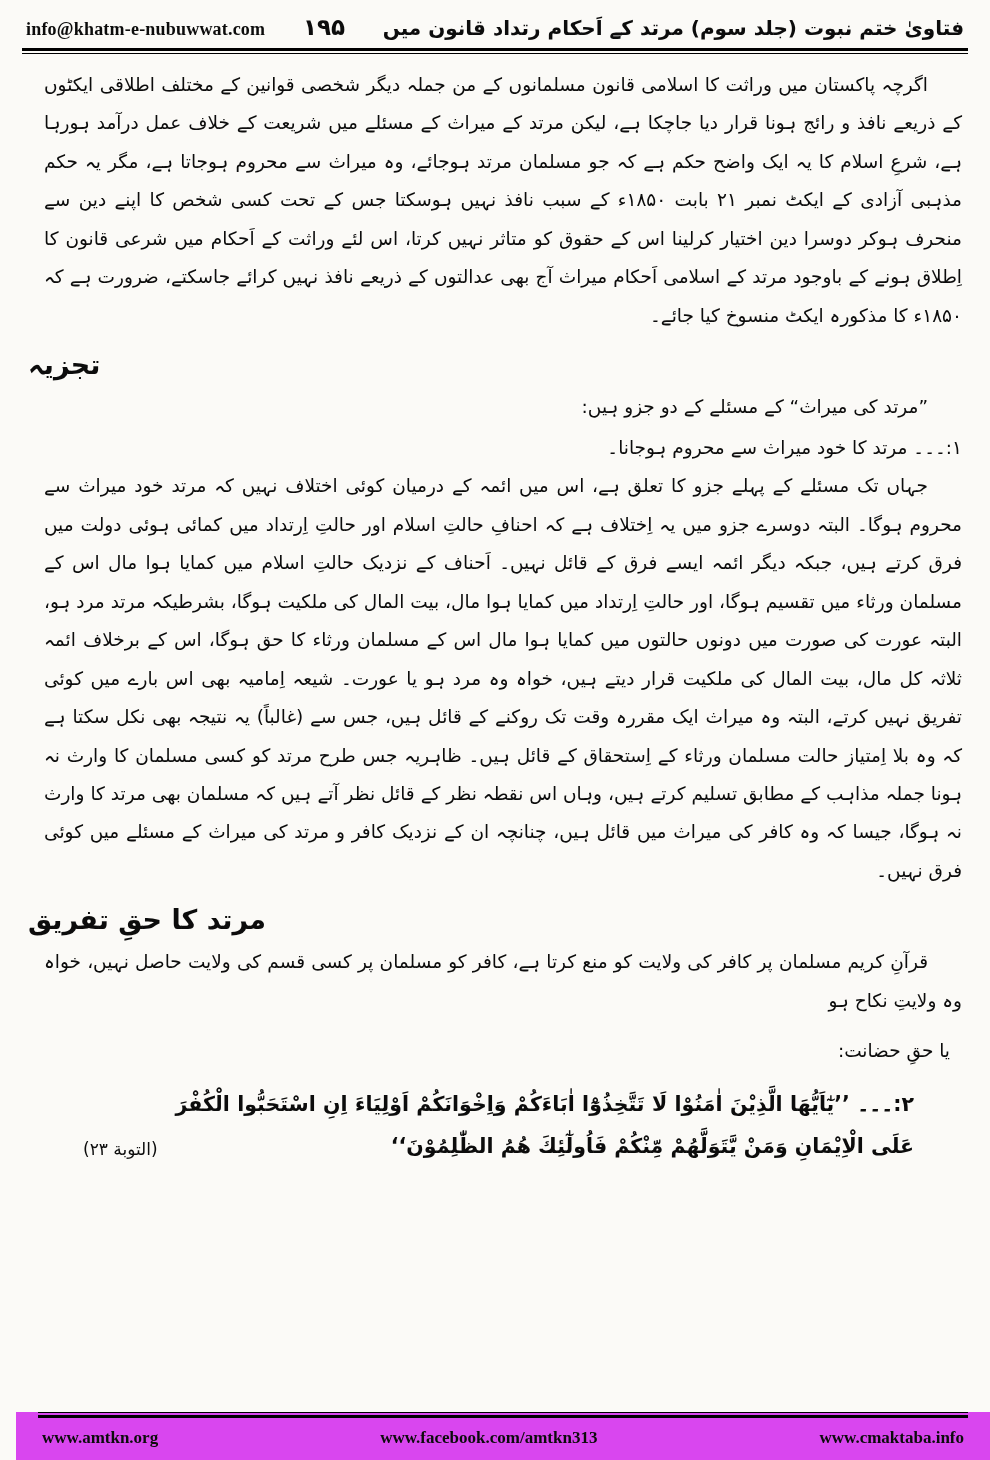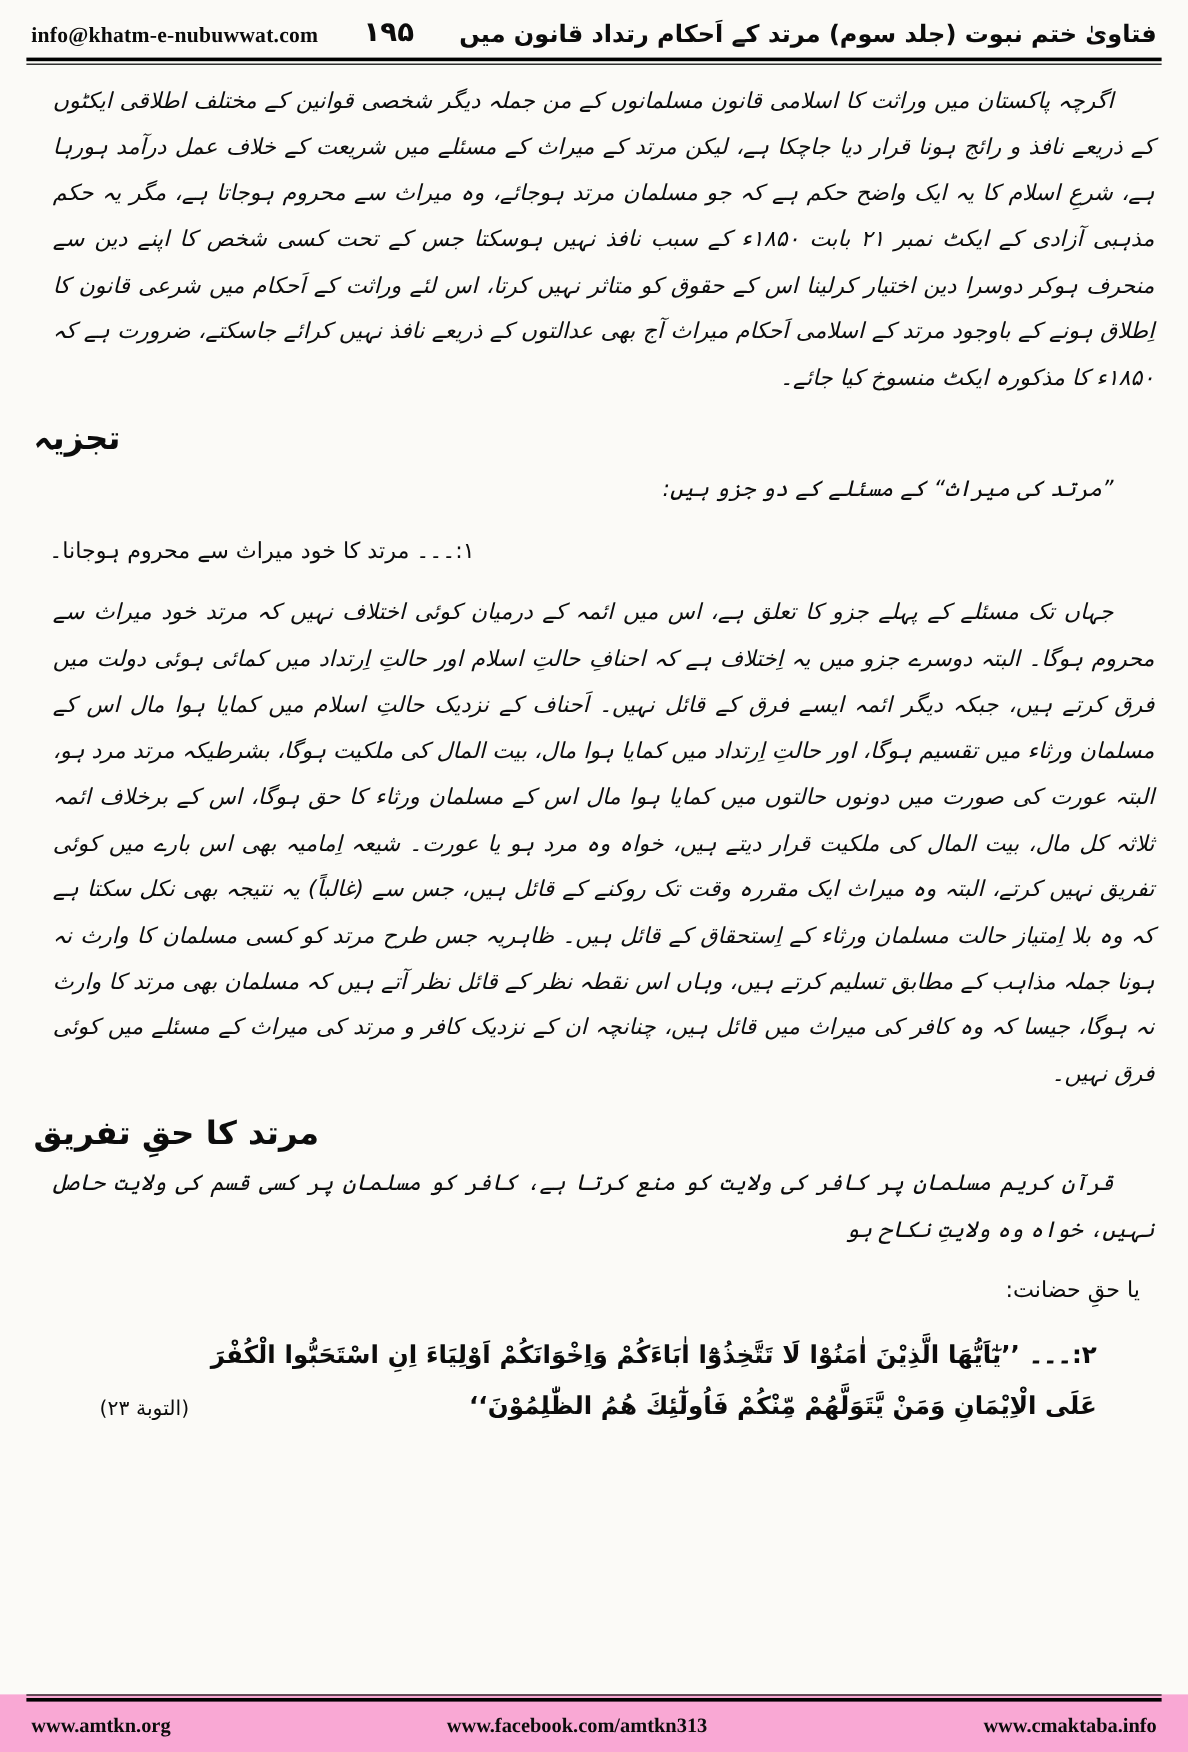--- a/index.html
+++ b/index.html
@@ -27,45 +27,44 @@
     margin: 0 22px; border-top: 3px solid #000;
   }
   .rule-top::after { content: ""; display: block; border-top: 1px solid #000; margin-top: 2px; }
   
   .content { padding: 12px 28px 0 28px; direction: rtl; }
   .body-text {
     font-size: 18.5px; line-height: 2.08;
     text-align: justify;
     margin: 0 0 2px 16px;
     text-indent: 34px;
-    font-style: italic;
   }
   .sec-heading {
     text-align: left; font-size: 27px; font-weight: bold;
     margin: 14px 0 8px 0; direction: rtl;
   }
   .list-line {
-    font-size: 18.5px; line-height: 2.08; margin: 13px; text-align: left;
+    font-size: 18.5px; line-height: 2.08; margin: 0; text-align: right;
   }
   .standalone-line {
     font-size: 18.5px; line-height: 2.08; margin: 12px; text-align: right; text-indent: 0;
   }
   
   .quote-row {
     display: flex; direction: ltr; align-items: flex-end; gap: 18px;
     margin: 6px 0 6px 55px; padding-right: 48px;
   }
   .quote-ref { font-size: 17px; white-space: nowrap; padding-bottom: 8px; direction: rtl; }
   .quote-main {
     flex: 1; direction: rtl; text-align: justify;
     font-weight: bold; font-size: 20.5px; line-height: 2.05;
   }
   .quote-number { font-weight: bold; }
   
-  .footer { position: absolute; left: 0; right: 0; bottom: 0; padding-bottom: 12px; background: #f9a8d4; }
+  .footer { position: absolute; left: 16px; right: 0; bottom: 0; padding-bottom: 12px; background: #d946ef; }
   .footer-rule { margin: 0 22px 10px 22px; border-top: 1px solid #000; }
   .footer-rule::after { content: ""; display: block; border-top: 3px solid #000; margin-top: 2px; }
   .footer-links {
     display: flex; justify-content: space-between; padding: 0 26px;
     font-family: "Liberation Serif", serif; font-weight: bold; font-size: 17px;
   }
 </style>
 </head>
 <body>
 

